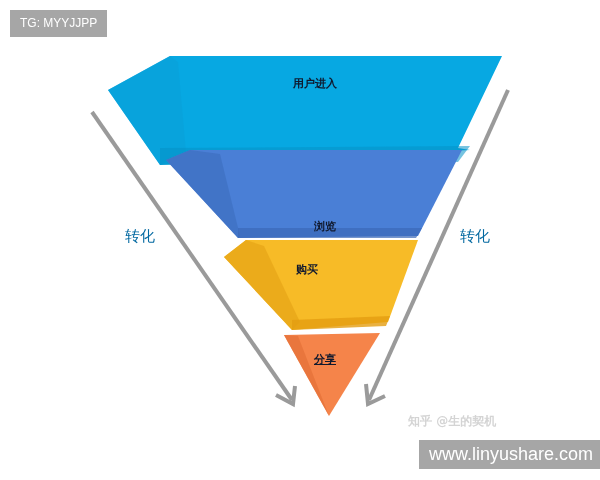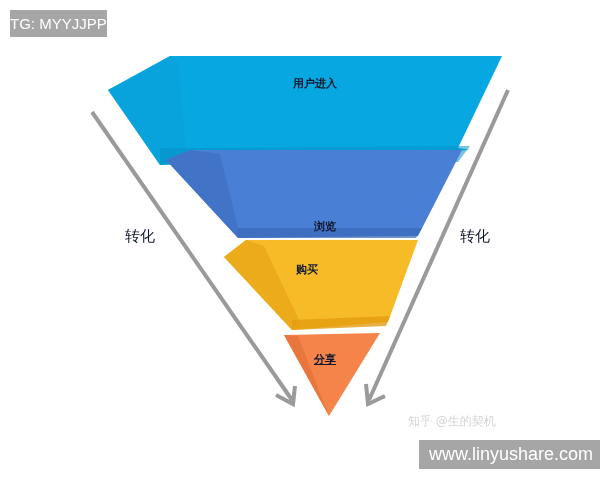--- a/index.html
+++ b/index.html
@@ -1,25 +1,25 @@
 <!DOCTYPE html>
 <html><head>
 <meta charset="utf-8">
 <style>
   html, body { margin:0; padding:0; }
   body { width:600px; height:480px; background:#ffffff; position:relative; overflow:hidden;
          font-family:"DejaVu Sans", "Liberation Sans", sans-serif; }
   .badge { position:absolute; background:#a6a6a6; color:#ffffff; font-family:"Liberation Sans", sans-serif;
-           font-size:15px; line-height:27px; padding:0 0; }
+           font-size:12px; line-height:27px; padding:0 10px; }
   #tg-badge { left:10px; top:10px; height:27px; }
   #site-badge { left:419px; top:440px; height:29px; line-height:29px; font-size:18px; padding:0 10px; }
   svg { position:absolute; left:0; top:0; }
   .label { position:absolute; font-weight:bold; color:#10192e; font-size:11px; white-space:nowrap; }
-  .side-label { position:absolute; color:#0f172a; font-size:15px; white-space:nowrap; }
-  .watermark { position:absolute; color:#d4d4d4; font-size:12px; white-space:nowrap; }
+  .side-label { position:absolute; color:#0369a1; font-size:15px; white-space:nowrap; }
+  .watermark { position:absolute; color:#d4d4d4; font-size:12px; white-space:nowrap;font-weight:bold; }
 </style>
 </head>
 <body>
 
 <div id="tg-badge" class="badge">TG: MYYJJPP</div>
 
 <svg width="600" height="480" viewBox="0 0 600 480">
 
   <g>
     <line x1="92" y1="112" x2="292" y2="400" stroke="#9a9a9a" stroke-width="4"></line>

